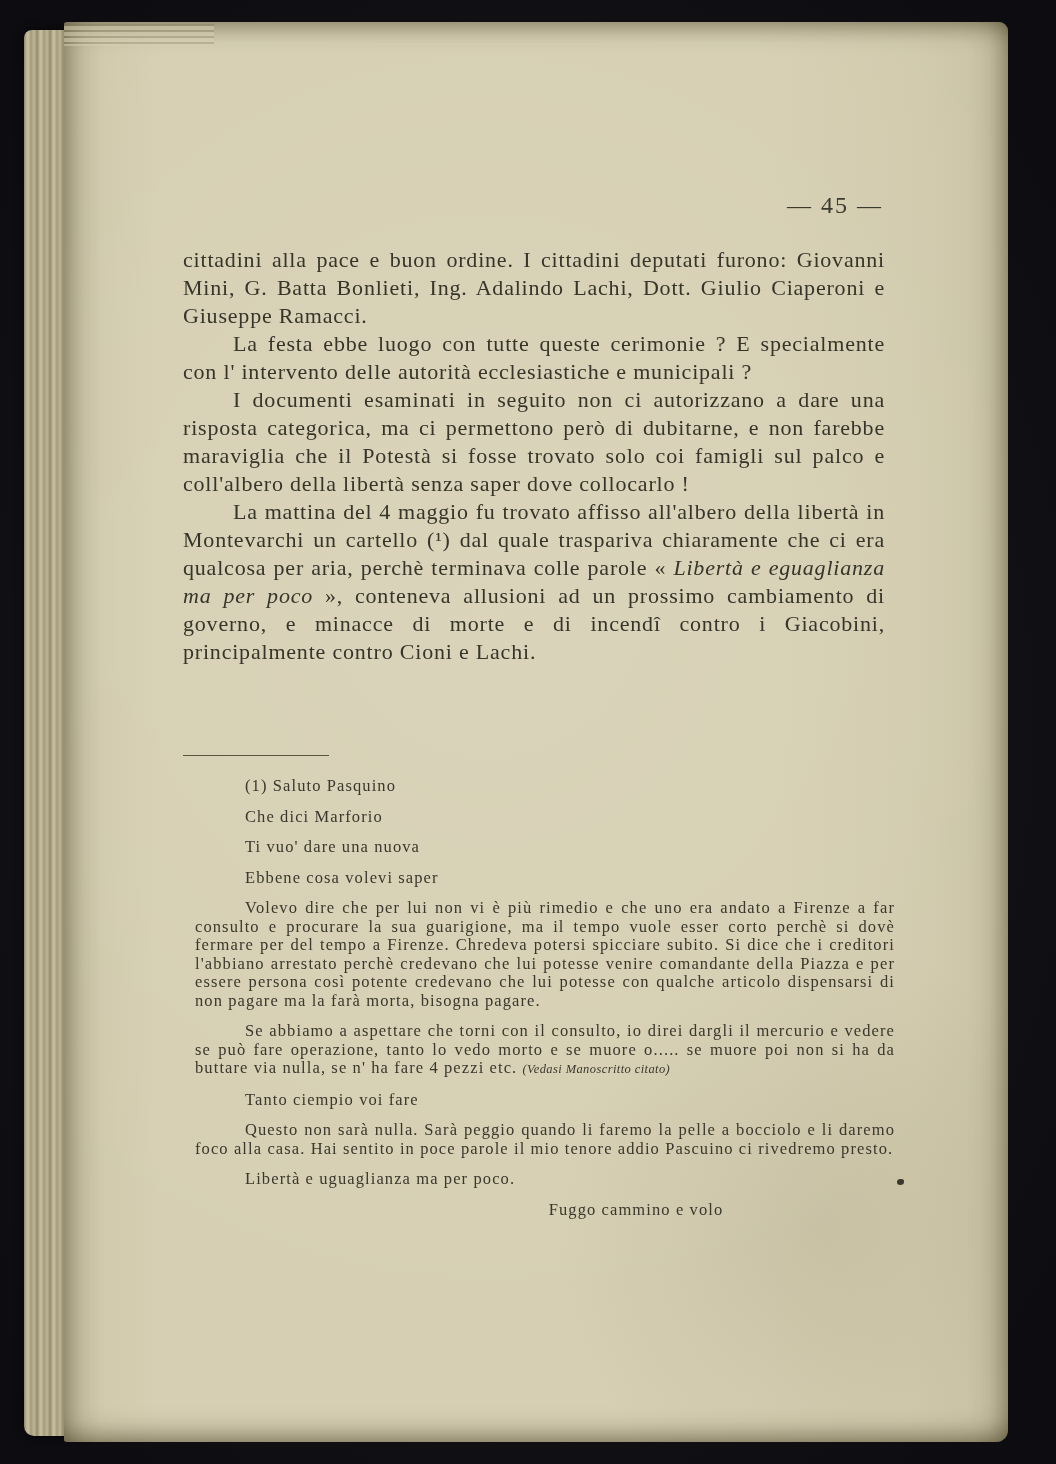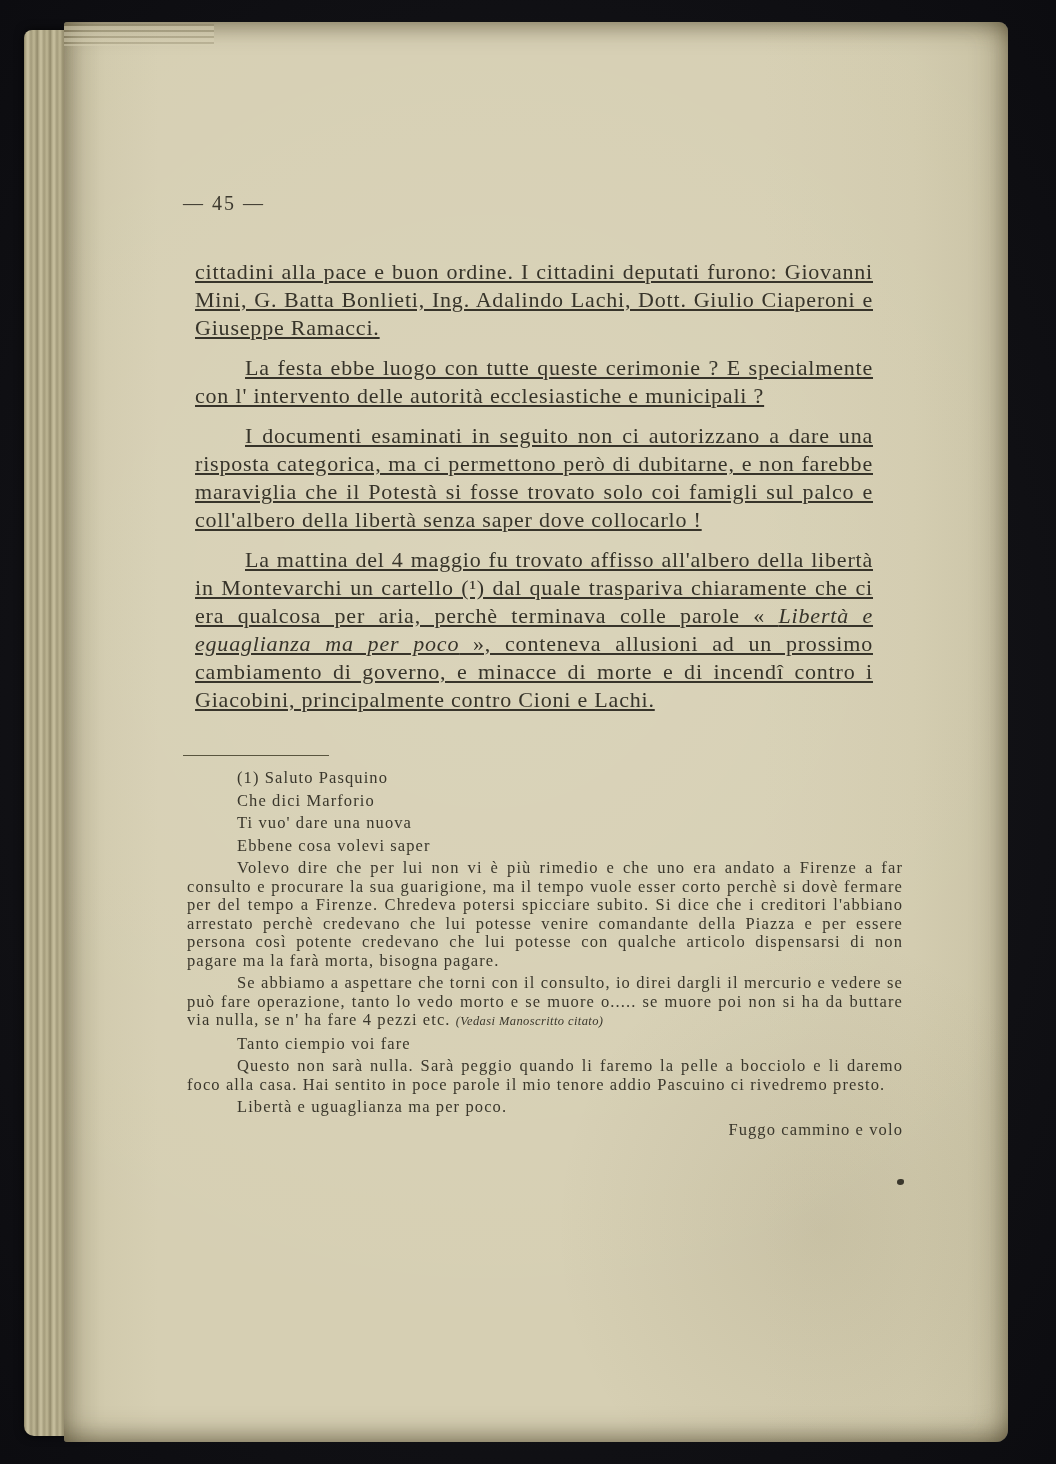--- a/index.html
+++ b/index.html
@@ -40,49 +40,49 @@
   .corner-streaks {
     position:absolute; left:0; top:2px; width:150px; height:22px;
     background: repeating-linear-gradient(180deg,
       rgba(110,100,70,0.45) 0 2px, rgba(214,207,179,0.9) 2px 6px);
     border-radius:3px 0 0 0;
     opacity:0.55;
   }
 
   .page-number {
     position:absolute; top:170px; left:119px; width:700px;
-    text-align:left;
-    font-size:20px; letter-spacing:2px;
+    text-align:right;
+    font-size:24px; letter-spacing:2px;
     color:#3c392e;
   }
 
   .main-text {
     position:absolute; top:224px; left:119px; width:702px;
     font-size:22px; line-height:28px; letter-spacing:0.8px;
     color:#37342a;
     text-align:justify;
   }
-  .main-text p { text-indent:50px; margin:12px;text-decoration:underline; }
+  .main-text p { text-indent:50px; margin:0; }
   .main-text p.continued { text-indent:0; }
   .main-text em { font-style:italic; }
 
   .footnote-rule {
     position:absolute; top:733px; left:119px;
     width:146px; height:1px;
     background:#59553f;
   }
 
   .footnote {
     position:absolute; top:743px; left:119px; width:724px;
     font-size:16.5px; line-height:18.5px; letter-spacing:1.1px;
     color:#3a372c;
     text-align:justify;
   }
-  .footnote p { text-indent:50px; margin:4px; }
-  .footnote p.verse { text-indent:182px; text-align:right; }
+  .footnote p { text-indent:50px; margin:12px; }
+  .footnote p.verse { text-indent:182px; text-align:center; }
   .footnote .small-note { font-size:12.5px; letter-spacing:0.4px;font-style:italic; }
 
   .ink-speck {
     position:absolute; left:833px; top:1157px;
     width:7px; height:6px; border-radius:50% 40% 55% 45%;
     background:#3a372c;
   }
 </style>
 </head>
 <body>

